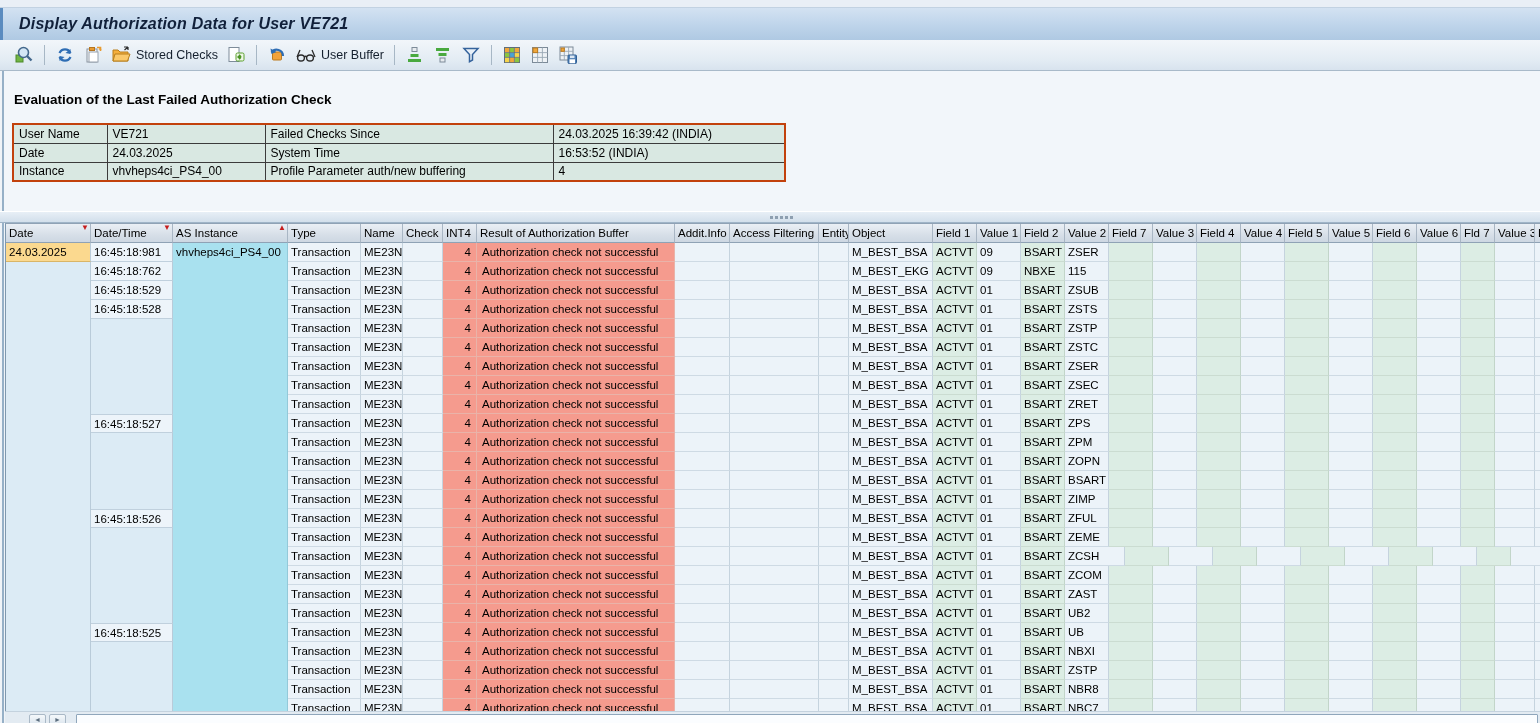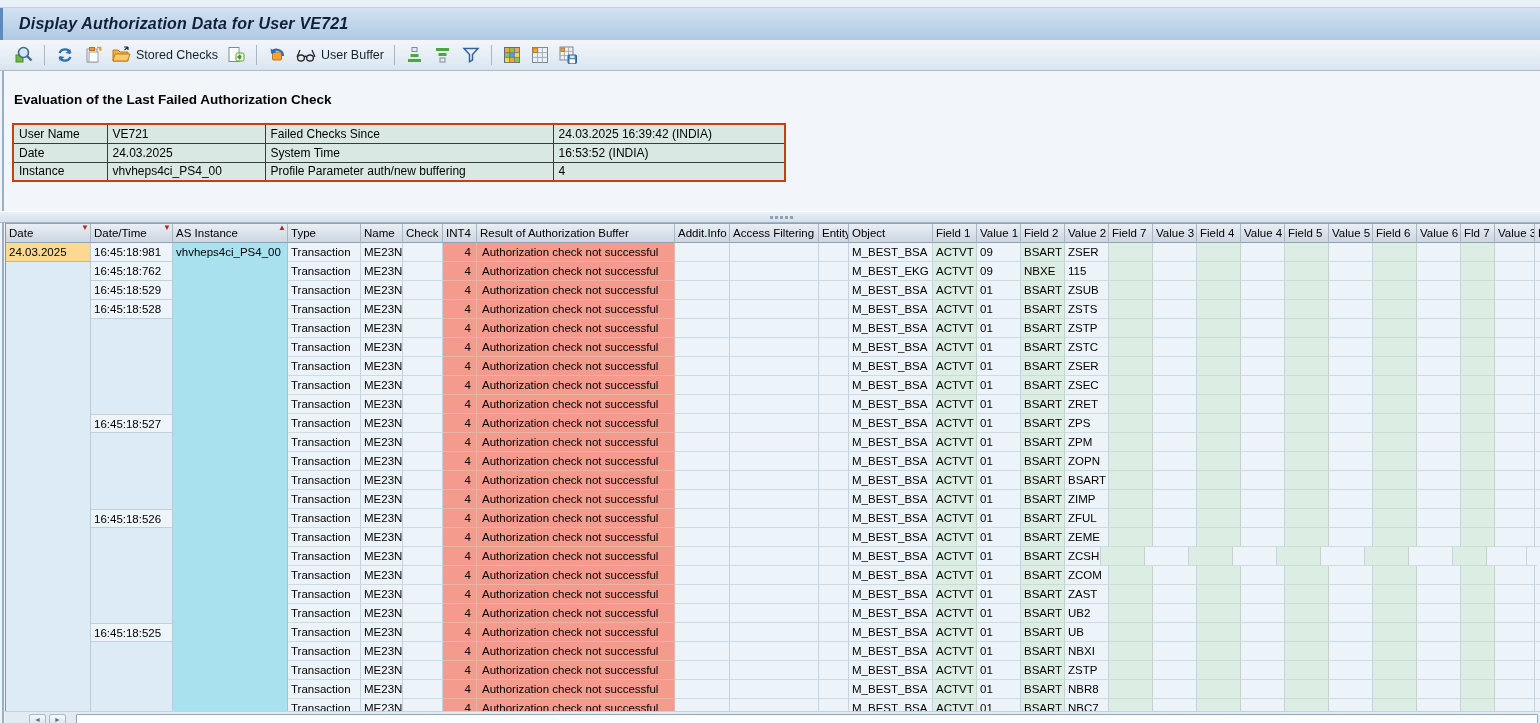--- a/index.html
+++ b/index.html
@@ -756,21 +756,21 @@
         <div class="cell k-plain" style="width: 40px;"></div>
         <div class="cell k-int" style="width: 34px;">4</div>
         <div class="cell k-result" style="width: 198px;">Authorization check not successful</div>
         <div class="cell k-plain" style="width: 55px;"></div>
         <div class="cell k-plain" style="width: 89px;"></div>
         <div class="cell k-plain" style="width: 30px;"></div>
         <div class="cell k-plain" style="width: 84px;">M_BEST_BSA</div>
         <div class="cell k-field" style="width: 44px;">ACTVT</div>
         <div class="cell k-plain" style="width: 44px;">01</div>
         <div class="cell k-field" style="width: 44px;">BSART</div>
-        <div class="cell k-plain" style="width: 36px;">ZCSH</div>
+        <div class="cell k-plain" style="width: 60px;">ZCSH</div>
         <div class="cell k-field" style="width: 44px;"></div>
         <div class="cell k-plain" style="width: 44px;"></div>
         <div class="cell k-field" style="width: 44px;"></div>
         <div class="cell k-plain" style="width: 44px;"></div>
         <div class="cell k-field" style="width: 44px;"></div>
         <div class="cell k-plain" style="width: 44px;"></div>
         <div class="cell k-field" style="width: 44px;"></div>
         <div class="cell k-plain" style="width: 44px;"></div>
         <div class="cell k-field" style="width: 34px;"></div>
         <div class="cell k-plain" style="width: 40px;"></div>

